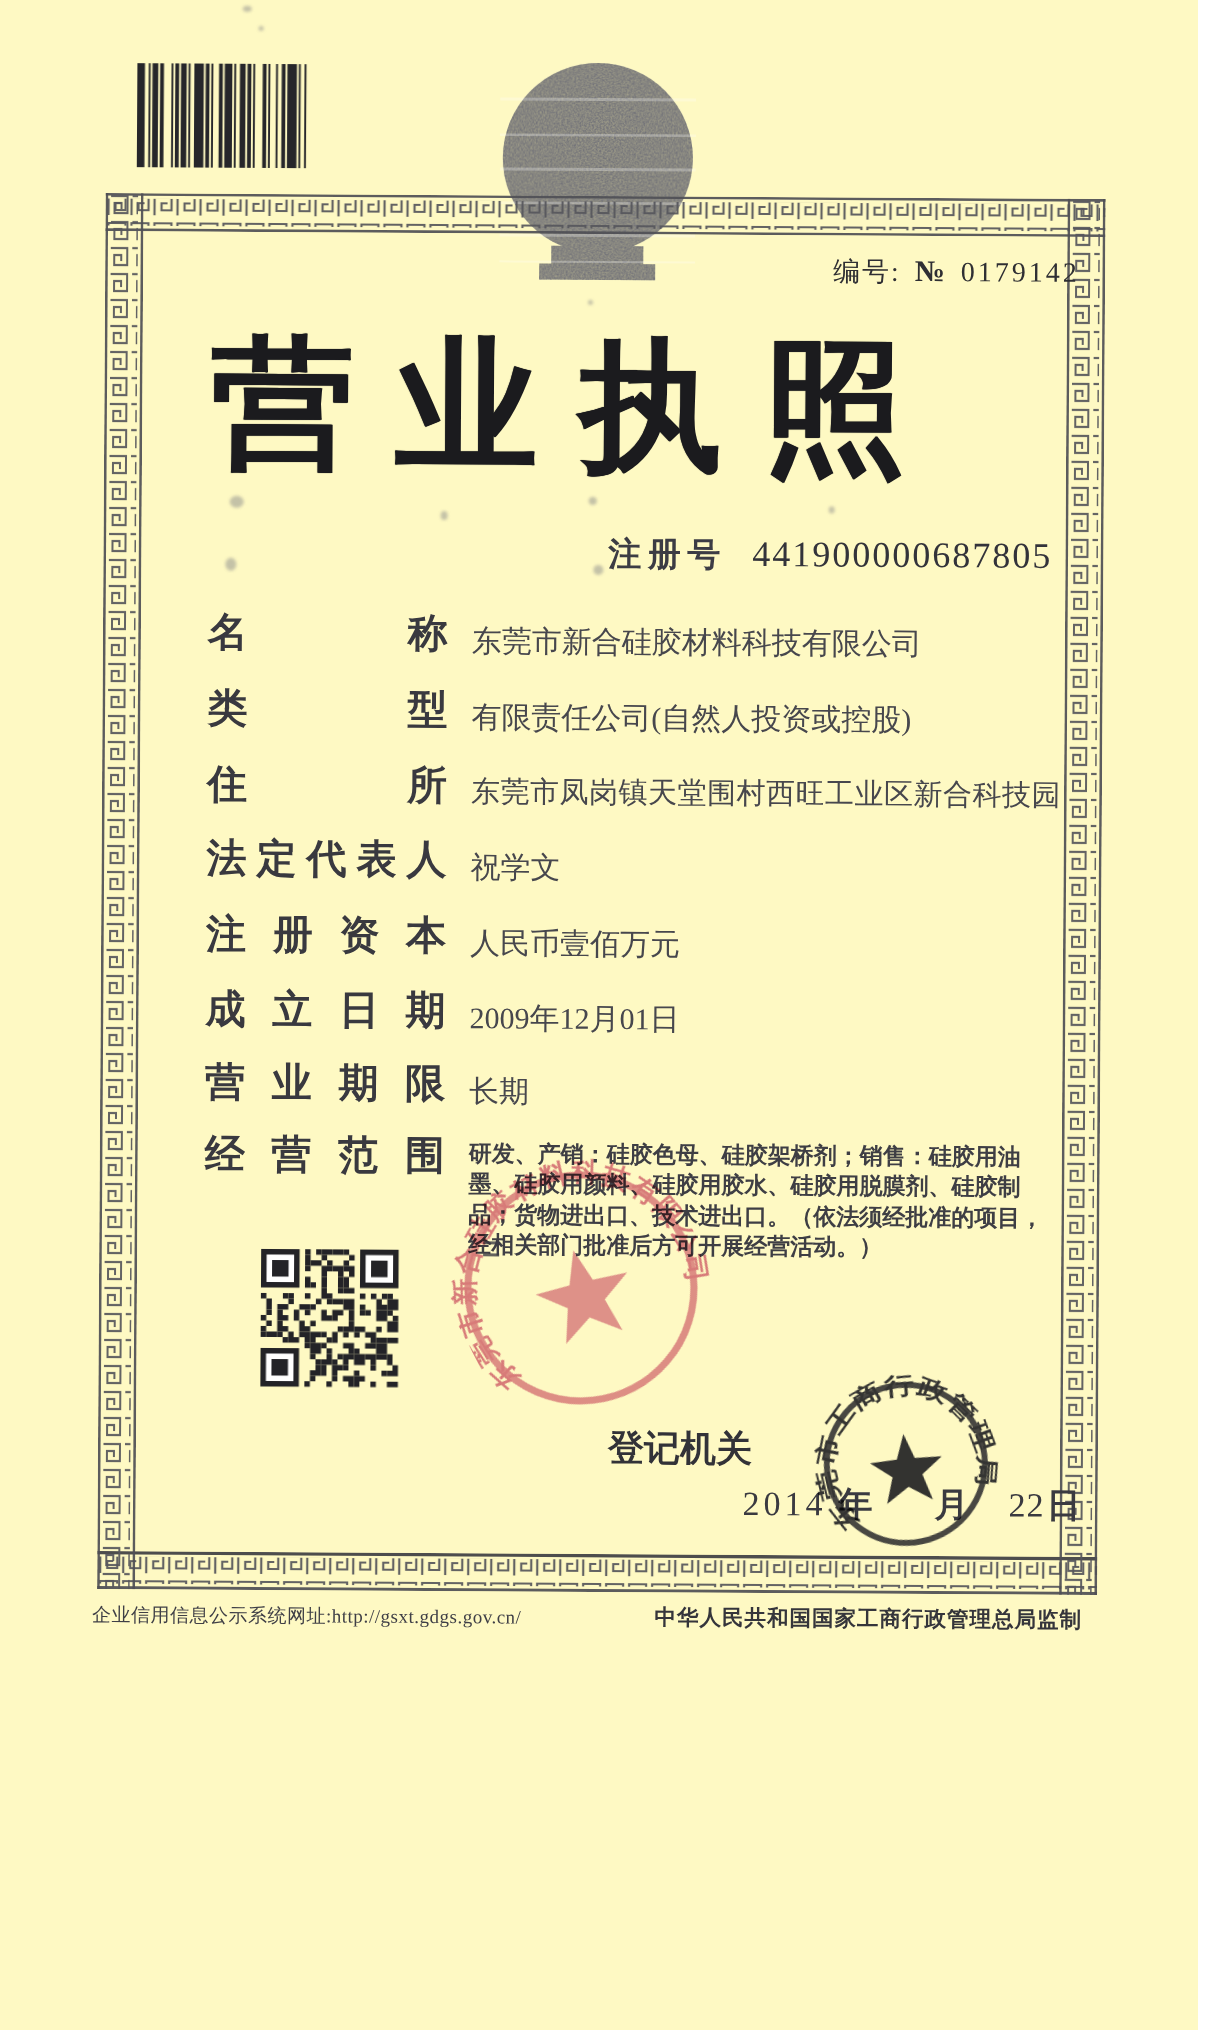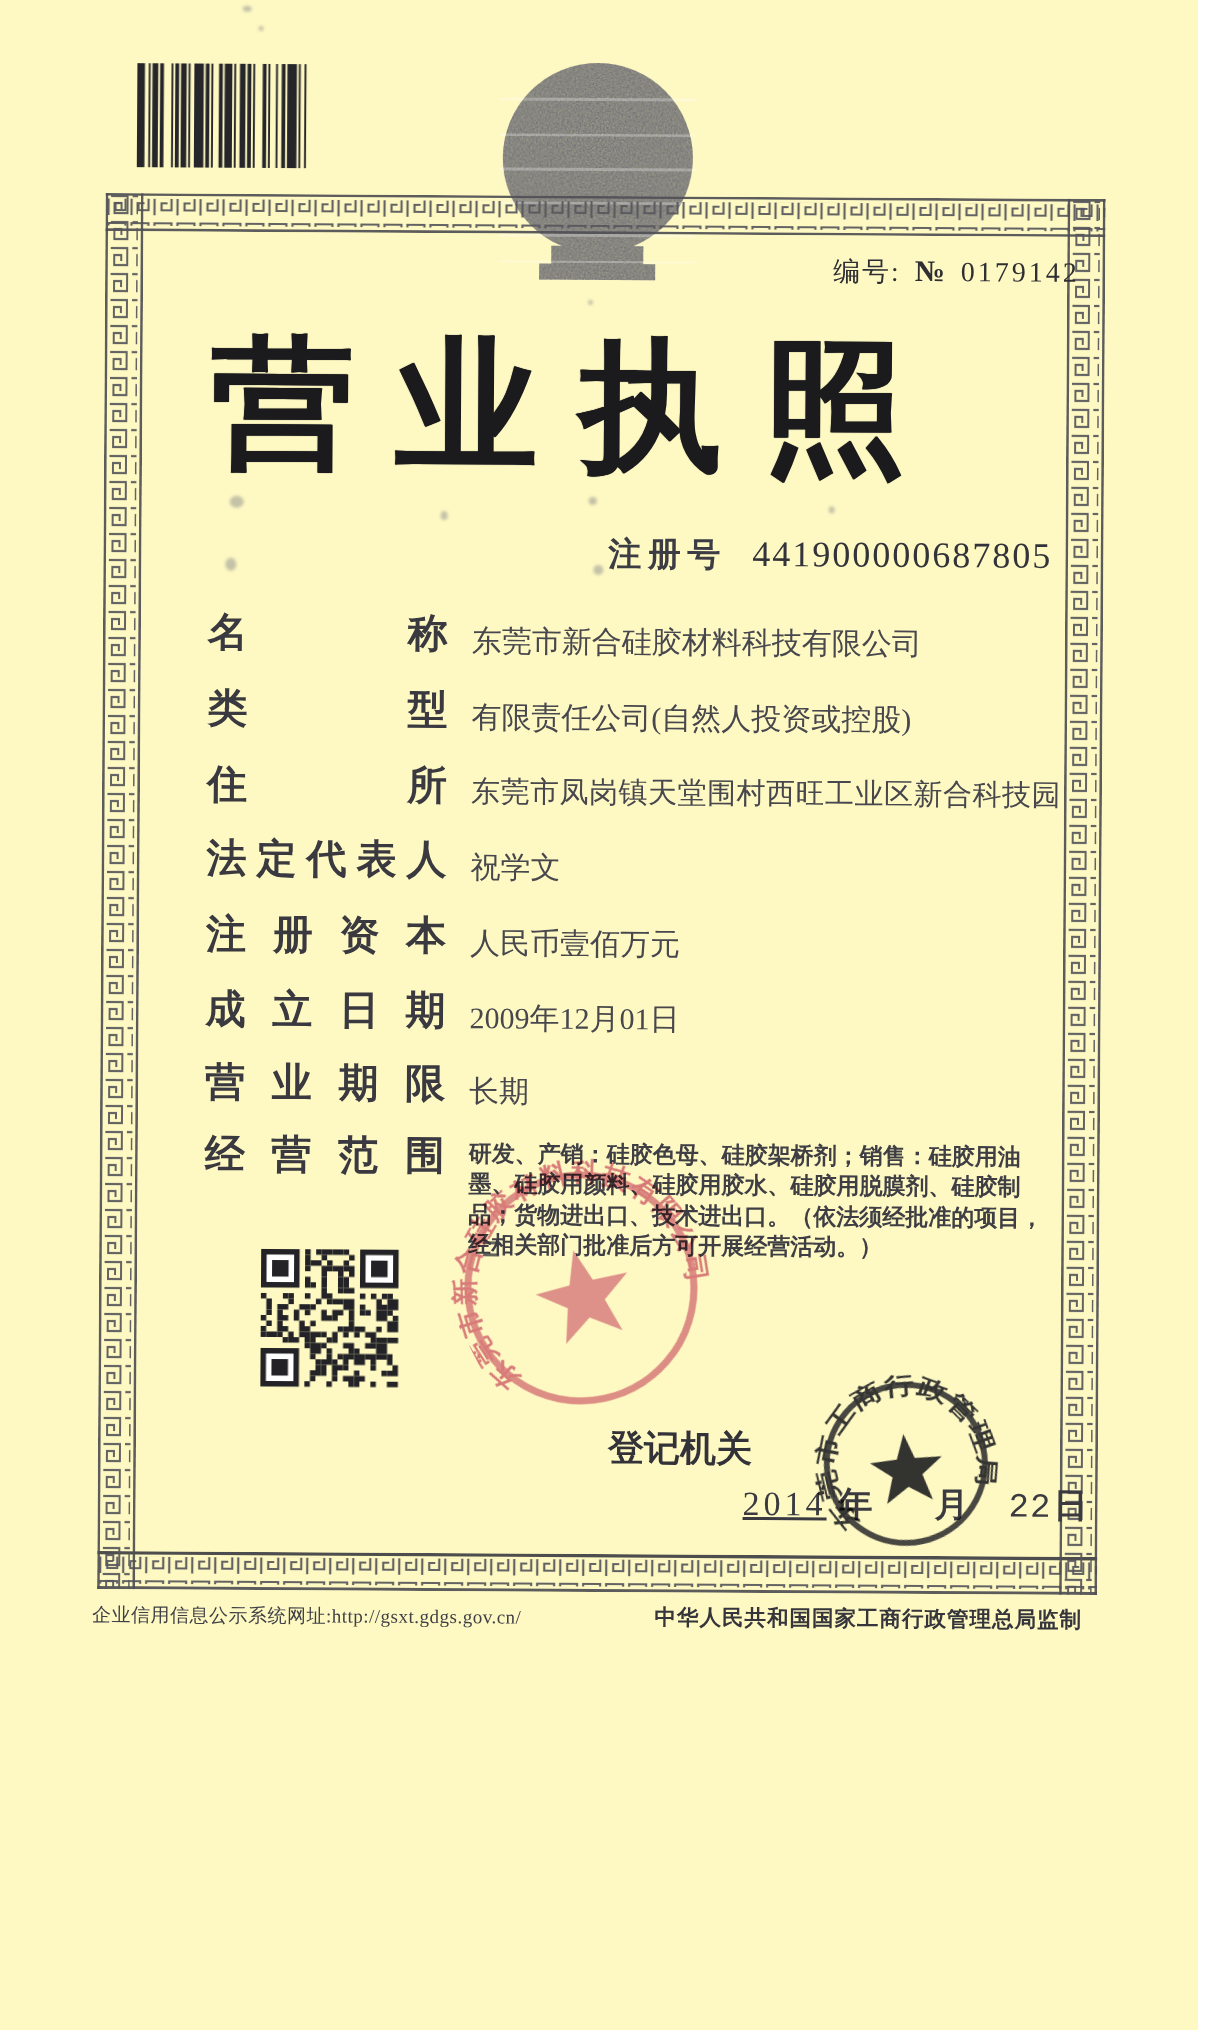--- a/index.html
+++ b/index.html
@@ -29,24 +29,24 @@
   .flabel{width:240px;display:flex;justify-content:space-between;flex:none;
           font-size:40px;font-weight:700;color:#39393f;line-height:1.05;}
   .fvalue{margin-left:24px;margin-top:8px;width:594px;
           font-size:30px;color:#47474d;line-height:1.3;}
   .fvalue.small{font-size:29px;letter-spacing:.5px;}
   .fvalue.scope{font-size:23px;margin-top:4px;line-height:1.32;color:#3e3e44;font-weight:600;}
   
   .issuer{top:1424px;left:610px;width:212px;display:flex;justify-content:space-between;
           font-size:36px;font-weight:700;color:#323238;}
   .dateline{top:1480px;left:745px;display:flex;align-items:baseline;font-size:34px;color:#3a3a40;z-index:1;}
-  .dateline .y{letter-spacing:4px;text-decoration:underline;}
+  .dateline .y{letter-spacing:4px;}
   .dateline .u1{margin-left:12px;font-weight:700;}
   .dateline .u2{margin-left:62px;font-weight:700;}
-  .dateline .dd{margin-left:40px;letter-spacing:1px;font-family:Liberation Mono, monospace;}
+  .dateline .dd{margin-left:40px;letter-spacing:1px;}
   .dateline .u3{margin-left:2px;font-weight:700;}
   .footer-left{top:1605px;left:95px;font-size:19px;color:#3f3f46;letter-spacing:.5px;}
   .footer-right{top:1602px;left:655px;width:430px;font-size:21.5px;font-weight:700;
                 color:#35353b;letter-spacing:1px;text-align:right;}
   
   .seal{position:absolute;mix-blend-mode:multiply;}
   .seal-red{top:1162px;left:456px;transform:rotate(-28deg);opacity:.82;filter:blur(.4px);}
   .seal-black{top:1366px;left:812px;transform:rotate(-12deg);opacity:.9;z-index:2;filter:blur(.3px);}
   
   .barcode{top:64px;left:128px;filter:blur(.4px);}

